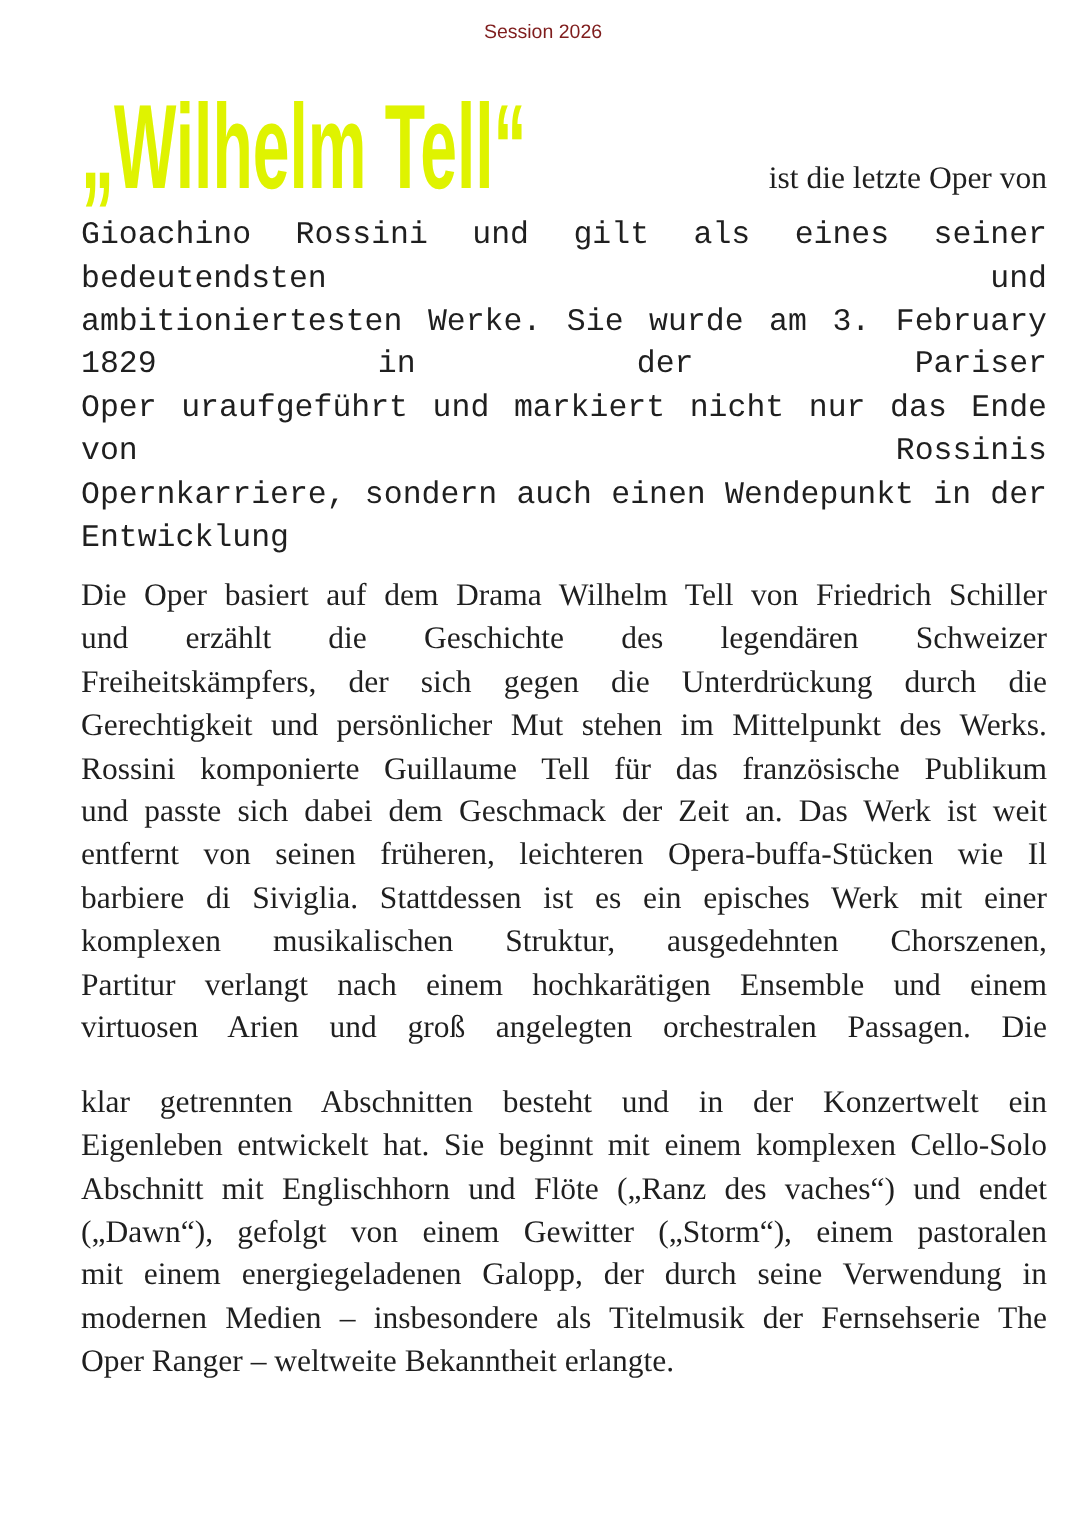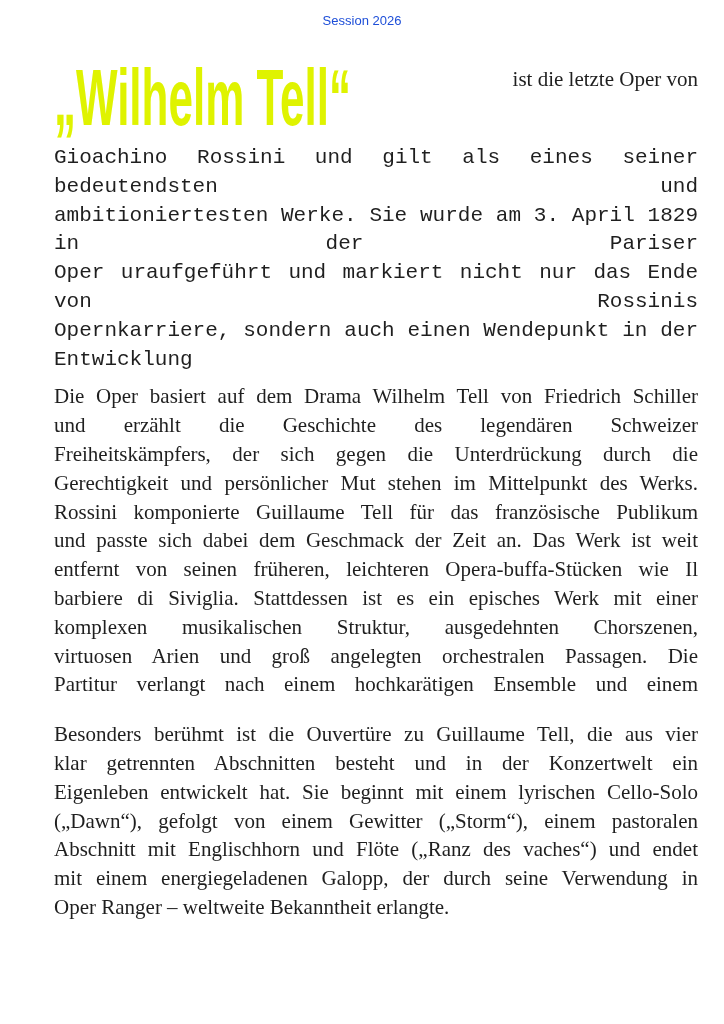--- a/index.html
+++ b/index.html
@@ -25,21 +25,21 @@
     color: #2b2b2b;
   }
   .content {
     margin-left: 54px;
     width: 644px;
   }
   .first-line {
     margin-top: 36px;
     display: flex;
     justify-content: space-between;
-    align-items: flex-start;
+    align-items: flex-end;
   }
   .title-box {
     width: 292px;
     height: 64px;
     overflow: visible;
     white-space: nowrap;
   }
   .big-title {
     display: inline-block;
     font-family: "Liberation Sans", "DejaVu Sans", sans-serif;
@@ -71,61 +71,61 @@
   }
   .line.last {
     text-align-last: left;
   }
 </style>
 </head>
 <body>
 
 <div class="page" style="background: rgb(255, 255, 255); color: rgb(31, 31, 31);">
 
-  <div class="doc-header" style="color: #1d4ed8;">Session 2026</div>
+  <div class="doc-header" style="color: #7f1d1d;">Session 2026</div>
 
   <div class="content">
 
     <div class="para para-0">
       <div class="first-line">
         <div class="title-box">
           <span class="big-title" style="color: rgb(223, 243, 0);">„Wilhelm Tell“</span>
         </div>
         <span class="lead-text">ist die letzte Oper von</span>
       </div>
       <div class="lines">
           <div class="line">Gioachino Rossini und gilt als eines seiner bedeutendsten und</div>
-          <div class="line">ambitioniertesten Werke. Sie wurde am 3. April 1829 in der Pariser</div>
+          <div class="line">ambitioniertesten Werke. Sie wurde am 3. February 1829 in der Pariser</div>
           <div class="line">Oper uraufgeführt und markiert nicht nur das Ende von Rossinis</div>
           <div class="line">Opernkarriere, sondern auch einen Wendepunkt in der Entwicklung</div>
         </div>
     </div>
 
     <div class="para para-1">
       <div class="lines">
           <div class="line">Die Oper basiert auf dem Drama Wilhelm Tell von Friedrich Schiller</div>
           <div class="line">und erzählt die Geschichte des legendären Schweizer</div>
           <div class="line">Freiheitskämpfers, der sich gegen die Unterdrückung durch die</div>
           <div class="line">Gerechtigkeit und persönlicher Mut stehen im Mittelpunkt des Werks.</div>
           <div class="line">Rossini komponierte Guillaume Tell für das französische Publikum</div>
           <div class="line">und passte sich dabei dem Geschmack der Zeit an. Das Werk ist weit</div>
           <div class="line">entfernt von seinen früheren, leichteren Opera-buffa-Stücken wie Il</div>
           <div class="line">barbiere di Siviglia. Stattdessen ist es ein episches Werk mit einer</div>
           <div class="line">komplexen musikalischen Struktur, ausgedehnten Chorszenen,</div>
+          <div class="line">Partitur verlangt nach einem hochkarätigen Ensemble und einem</div>
           <div class="line">virtuosen Arien und groß angelegten orchestralen Passagen. Die</div>
-          <div class="line">Partitur verlangt nach einem hochkarätigen Ensemble und einem</div>
         </div>
     </div>
 
     <div class="para para-2">
       <div class="lines">
-          <div class="line">Besonders berühmt ist die Ouvertüre zu Guillaume Tell, die aus vier</div>
           <div class="line">klar getrennten Abschnitten besteht und in der Konzertwelt ein</div>
-          <div class="line">Eigenleben entwickelt hat. Sie beginnt mit einem lyrischen Cello-Solo</div>
+          <div class="line">Eigenleben entwickelt hat. Sie beginnt mit einem komplexen Cello-Solo</div>
+          <div class="line">Abschnitt mit Englischhorn und Flöte („Ranz des vaches“) und endet</div>
           <div class="line">(„Dawn“), gefolgt von einem Gewitter („Storm“), einem pastoralen</div>
-          <div class="line">Abschnitt mit Englischhorn und Flöte („Ranz des vaches“) und endet</div>
           <div class="line">mit einem energiegeladenen Galopp, der durch seine Verwendung in</div>
+          <div class="line">modernen Medien – insbesondere als Titelmusik der Fernsehserie The</div>
           <div class="line last">Oper Ranger – weltweite Bekanntheit erlangte.</div>
         </div>
     </div>
 
   </div>
 </div>
 
 </body></html>

